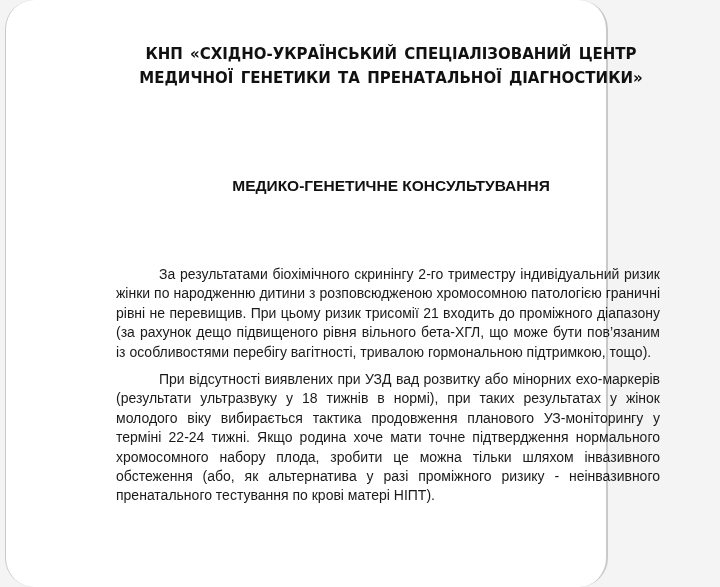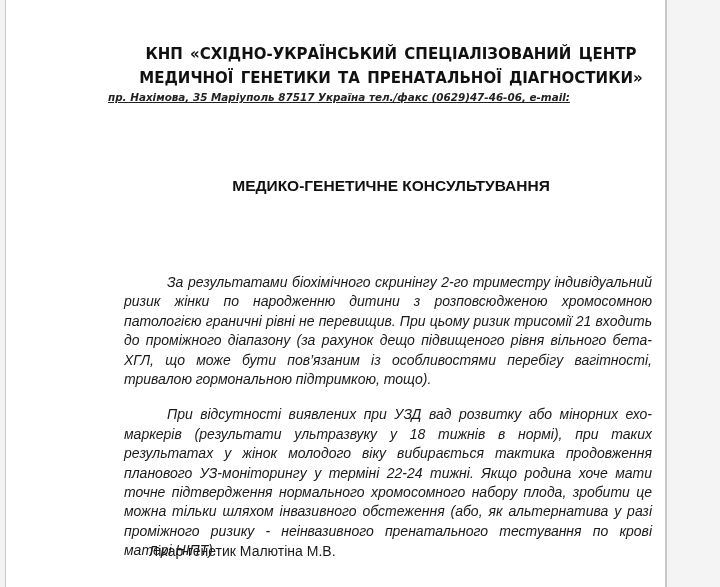--- a/index.html
+++ b/index.html
@@ -12,26 +12,27 @@
       background: #f4f4f4;
       position: relative;
       overflow: hidden;
       font-family: "Liberation Sans", sans-serif;
       color: #111;
     }
     .page {
       position: absolute;
       left: 5px;
       top: 0;
-      width: 662px;
+      width: 603px;
       height: 587px;
       background: #ffffff;
       border-left: 1px solid #c9c9c9;
       border-right: 2px solid #c9c9c9;
       box-sizing: border-box;
+      border-radius: 29px;
     }
     .org-title {
       position: absolute;
       left: 0;
       width: 770px;
       text-align: center;
       font-family: "DejaVu Sans", sans-serif;
       font-weight: bold;
       font-size: 15px;
       line-height: 24px;
@@ -78,23 +79,22 @@
       left: 102px;
       top: 257px;
       width: 560px;
       font-family: "Liberation Sans", sans-serif;
       font-size: 14px;
       line-height: 19.4px;
       text-align: justify;
       color: #1a1a1a;
     }
     .body-text p {
-      margin: 16px;
+      margin: 8px;
       text-indent: 43px;
-      font-style: italic;
     }
     .signature {
       position: absolute;
       left: 143px;
       top: 541px;
       font-family: "Liberation Sans", sans-serif;
       font-size: 14px;
       line-height: 20px;
       color: #1a1a1a;
     }
@@ -103,25 +103,23 @@
 <body>
 
 <div class="page">
 
   <div class="org-title">
     <div>КНП  «СХІДНО-УКРАЇНСЬКИЙ  СПЕЦІАЛІЗОВАНИЙ ЦЕНТР</div>
     <div>МЕДИЧНОЇ  ГЕНЕТИКИ  ТА  ПРЕНАТАЛЬНОЇ  ДІАГНОСТИКИ»</div>
   </div>
 
   <div class="address">
-    <span>пр. Нахімова,  35 Маріуполь 87517 Україна тел./факс (0629)47-46-06, e-mail:</span>
   </div>
 
   <div class="section-title">МЕДИКО-ГЕНЕТИЧНЕ КОНСУЛЬТУВАННЯ</div>
 
   <div class="body-text">
     <p>За результатами біохімічного скринінгу 2-го триместру індивідуальний ризик жінки по народженню дитини з розповсюдженою хромосомною патологією граничні рівні не перевищив. При цьому ризик трисомії 21 входить до проміжного діапазону (за рахунок дещо підвищеного рівня вільного бета-ХГЛ, що може бути пов’язаним із особливостями перебігу вагітності, тривалою гормональною підтримкою, тощо).</p>
     <p>При відсутності виявлених при УЗД вад розвитку або мінорних ехо-маркерів (результати ультразвуку у 18 тижнів в нормі), при таких результатах у жінок молодого віку вибирається тактика продовження планового УЗ-моніторингу у терміні 22-24 тижні. Якщо родина хоче мати точне підтвердження нормального хромосомного набору плода, зробити це можна тільки шляхом інвазивного обстеження (або, як альтернатива у разі проміжного ризику - неінвазивного пренатального тестування по крові матері НІПТ).</p>
   </div>
 
-  <div class="signature">Лікар-генетик Малютіна М.В.</div>
 
 </div>
 
 </body></html>

